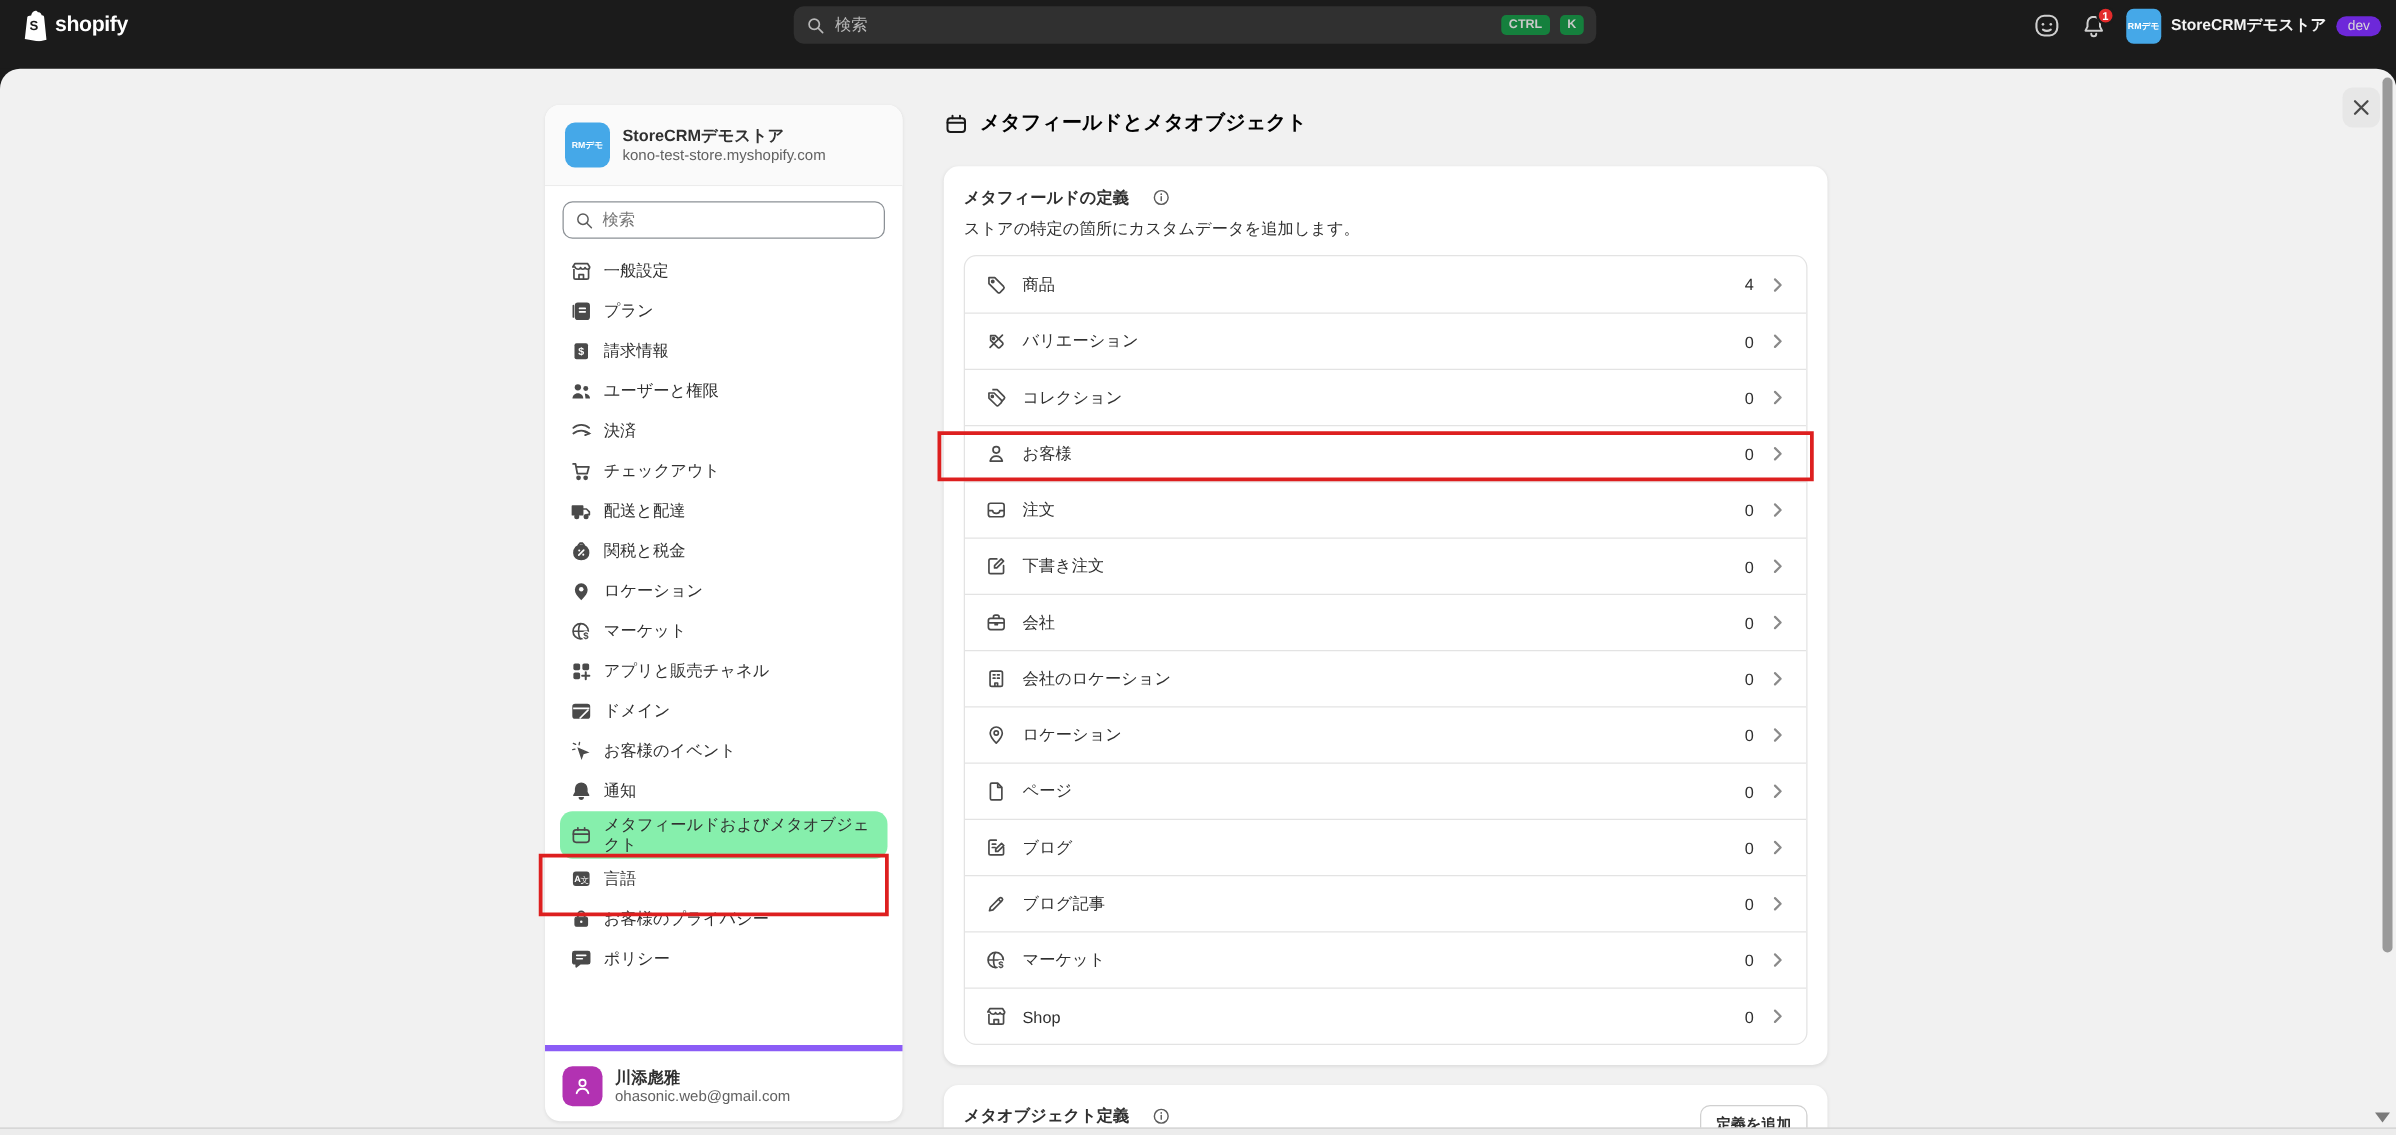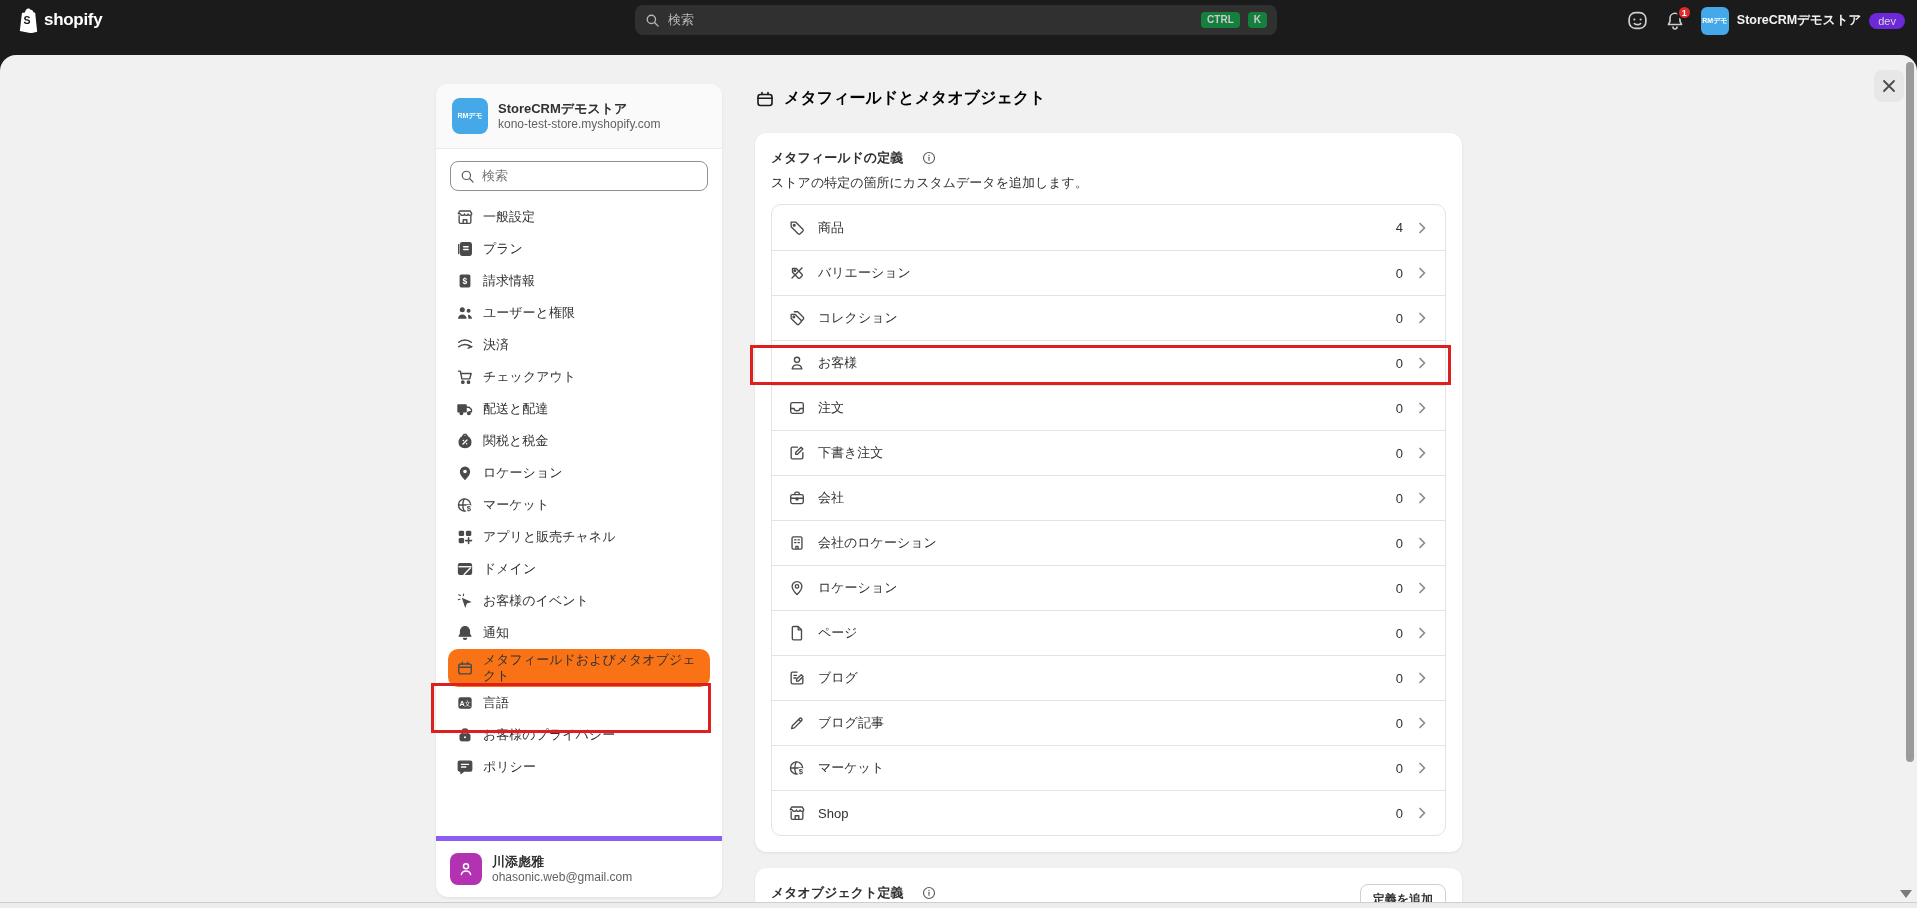--- a/index.html
+++ b/index.html
@@ -44,21 +44,21 @@
     font-weight:700; display:flex; align-items:center; justify-content:center; flex:none; }
   .sb-store-name { font-size:13px; font-weight:700; color:#303030; line-height:17px; }
   .sb-store-domain { font-size:12px; color:#616161; line-height:15px; }
   .sb-search { margin:12px 14px 2px; height:30px; border:1px solid #8c9196; border-radius:8px; background:#fff;
     display:flex; align-items:center; gap:7px; padding:0 9px; }
   .sb-search span { font-size:13px; color:#757575; }
   .sb-nav { padding:8px 12px 0; display:flex; flex-direction:column; }
   .nav-item { min-height:32px; display:flex; align-items:center; gap:9px; padding:3px 8px; border-radius:10px;
     font-size:13px; color:#303030; cursor:pointer; }
   .nav-item .nav-icon { width:18px; flex:none; display:flex; color:#4a4a4a; }
-  .nav-item.active { background:#f97316; }
+  .nav-item.active { background:#86efac; }
   .nav-item .nav-label { line-height:16px; }
   .sb-footer { margin-top:auto; border-top:5px solid #8b5cf6; padding:12px 14px; display:flex;
     align-items:center; gap:10px; }
   .user-avatar { width:32px; height:32px; border-radius:8px; background:#b232b2; display:flex;
     align-items:center; justify-content:center; flex:none; }
   .user-name { font-size:13px; font-weight:700; color:#303030; line-height:17px; }
   .user-email { font-size:12px; color:#616161; line-height:15px; }
 
   
   .main-title { position:absolute; left:755px; top:33px; display:flex; align-items:center; gap:9px;

